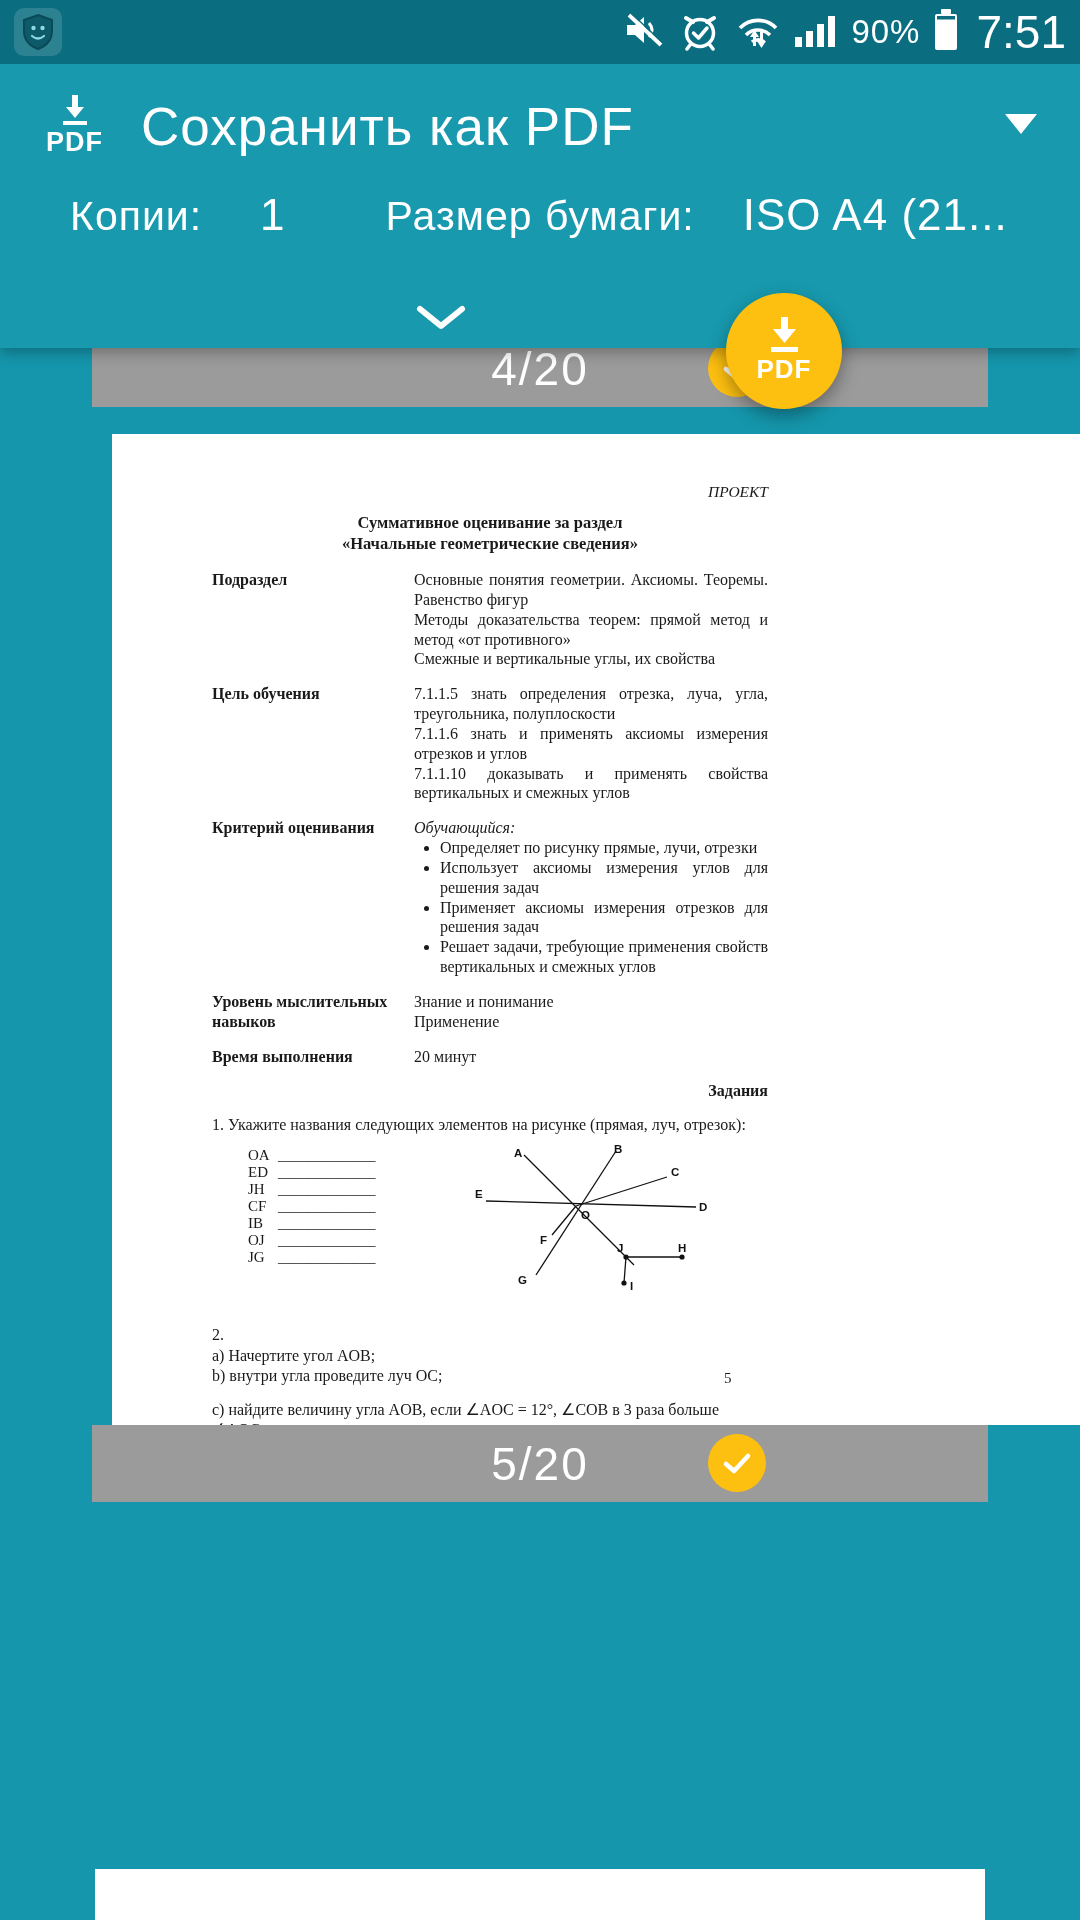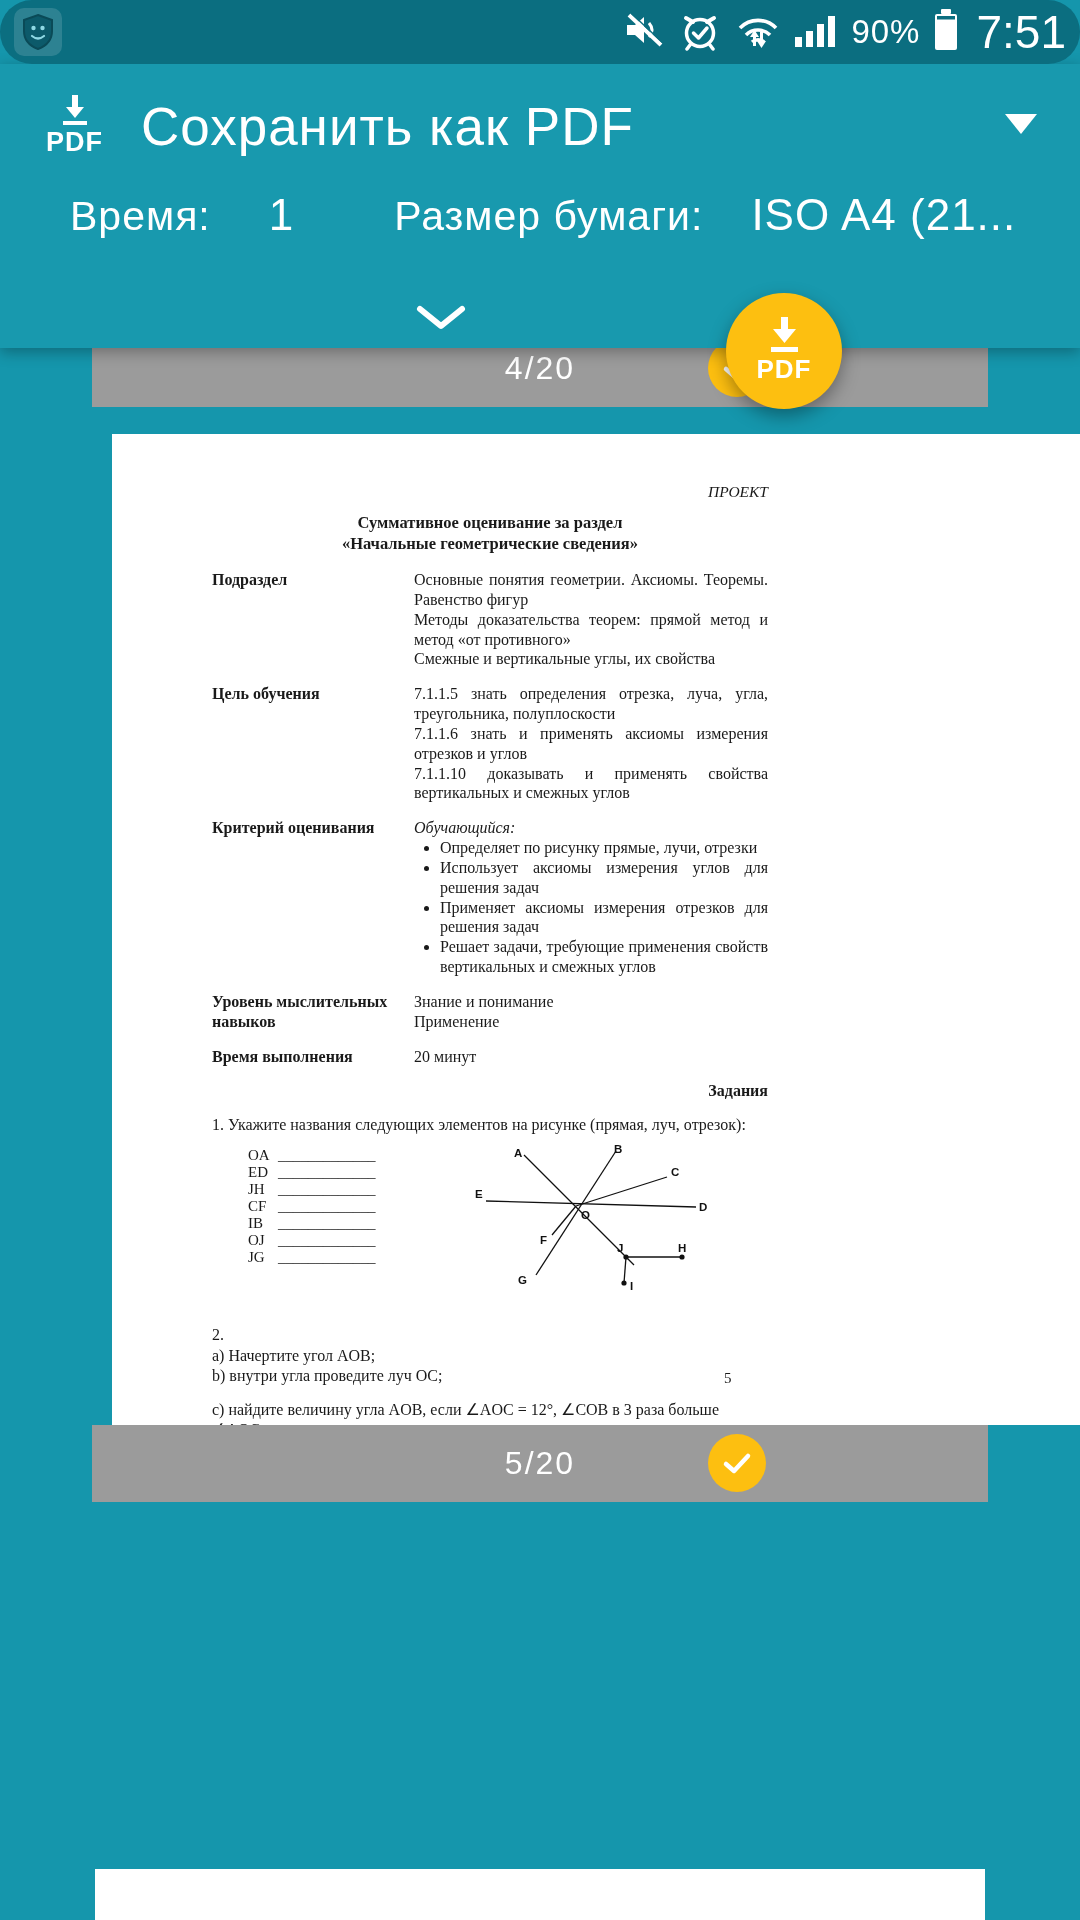--- a/index.html
+++ b/index.html
@@ -6,21 +6,21 @@
   .screen {
     position:relative; width:1080px; height:1920px; overflow:hidden;
     background:#1596ac; font-family:"Liberation Sans", sans-serif;
   }
 
   
   .status-bar {
     position:absolute; top:0; left:0; right:0; height:64px;
     background:#0b6e80; z-index:30; color:#fff;
     display:flex; align-items:center; justify-content:space-between;
-    padding:0 14px 0 14px; box-sizing:border-box;border-radius:32px;
+    padding:0 14px 0 14px; box-sizing:border-box;
   }
   .sb-left { display:flex; align-items:center; }
   .app-tile {
     width:48px; height:48px; border-radius:10px;
     background:rgba(255,255,255,0.14);
     display:flex; align-items:center; justify-content:center;
   }
   .sb-right { display:flex; align-items:center; gap:14px; }
   .sb-batt-text { font-size:33px; letter-spacing:1px; }
   .sb-time { font-size:46px; margin-left:4px; font-weight:400; }
@@ -51,21 +51,21 @@
     display:flex; flex-direction:column; align-items:center; justify-content:center;
     box-shadow:0 7px 18px rgba(0,0,0,0.35); cursor:pointer;
   }
   .fab-label { color:#fff; font-weight:700; font-size:26px; letter-spacing:1px; margin-top:1px; }
 
   
   .pager {
     position:absolute; left:92px; width:896px; height:77px;
     background:#9b9b9b; z-index:2; color:#fff;
     display:flex; align-items:center; justify-content:center;
-    font-size:32px; letter-spacing:2px;
+    font-size:46px; letter-spacing:2px;
   }
   .pager-top { top:330px; }
   .pager-bottom { top:1425px; }
   .check-circle {
     position:absolute; right:222px; top:9px; width:58px; height:58px;
     border-radius:50%; background:#fdbf10;
     display:flex; align-items:center; justify-content:center;
   }
 
   
@@ -305,21 +305,21 @@
         <span class="pdf-dl-label">PDF</span>
       </div>
       <div class="hdr-title">Сохранить как PDF</div>
       <span>
         <svg width="34" height="24" viewBox="0 0 34 24">
           <polygon points="1,2 33,2 17,22" fill="#fff"></polygon>
         </svg>
       </span>
     </div>
     <div class="hdr-row2">
-      <span>Время:</span>
+      <span>Копии:</span>
       <span class="copies-value">1</span>
       <span class="paper-label">Размер бумаги:</span>
       <span class="paper-value">ISO A4 (21...</span>
     </div>
     <span class="hdr-chevron">
       <svg width="52" height="28" viewBox="0 0 52 28">
         <polyline points="5,5 26,22 47,5" fill="none" stroke="#fff" stroke-width="6" stroke-linecap="round" stroke-linejoin="round"></polyline>
       </svg>
     </span>
   </div>

